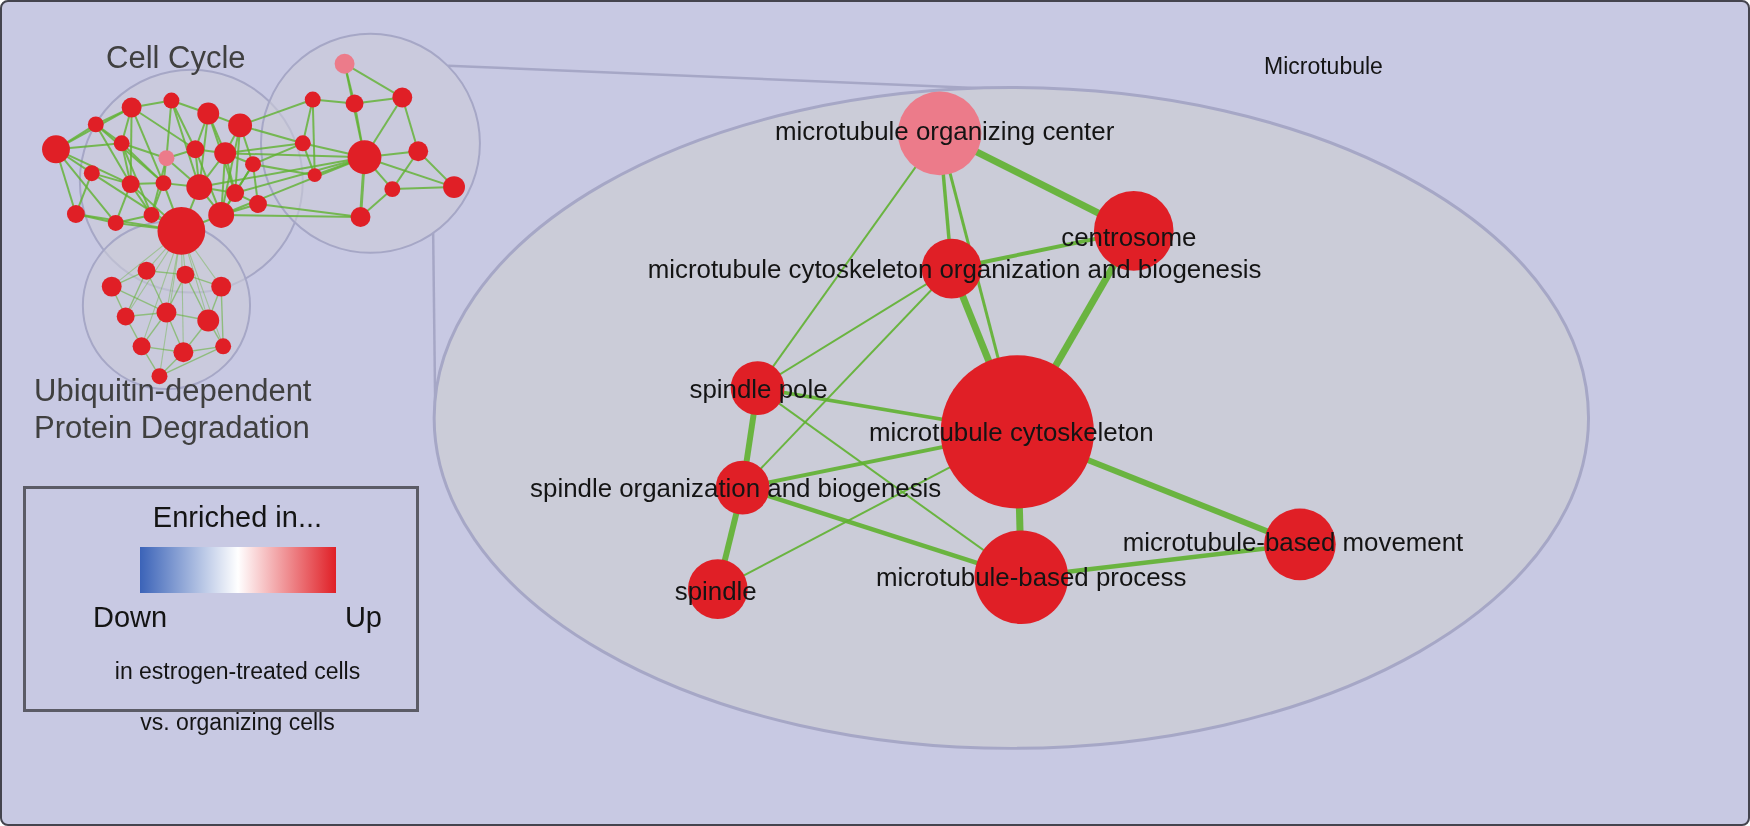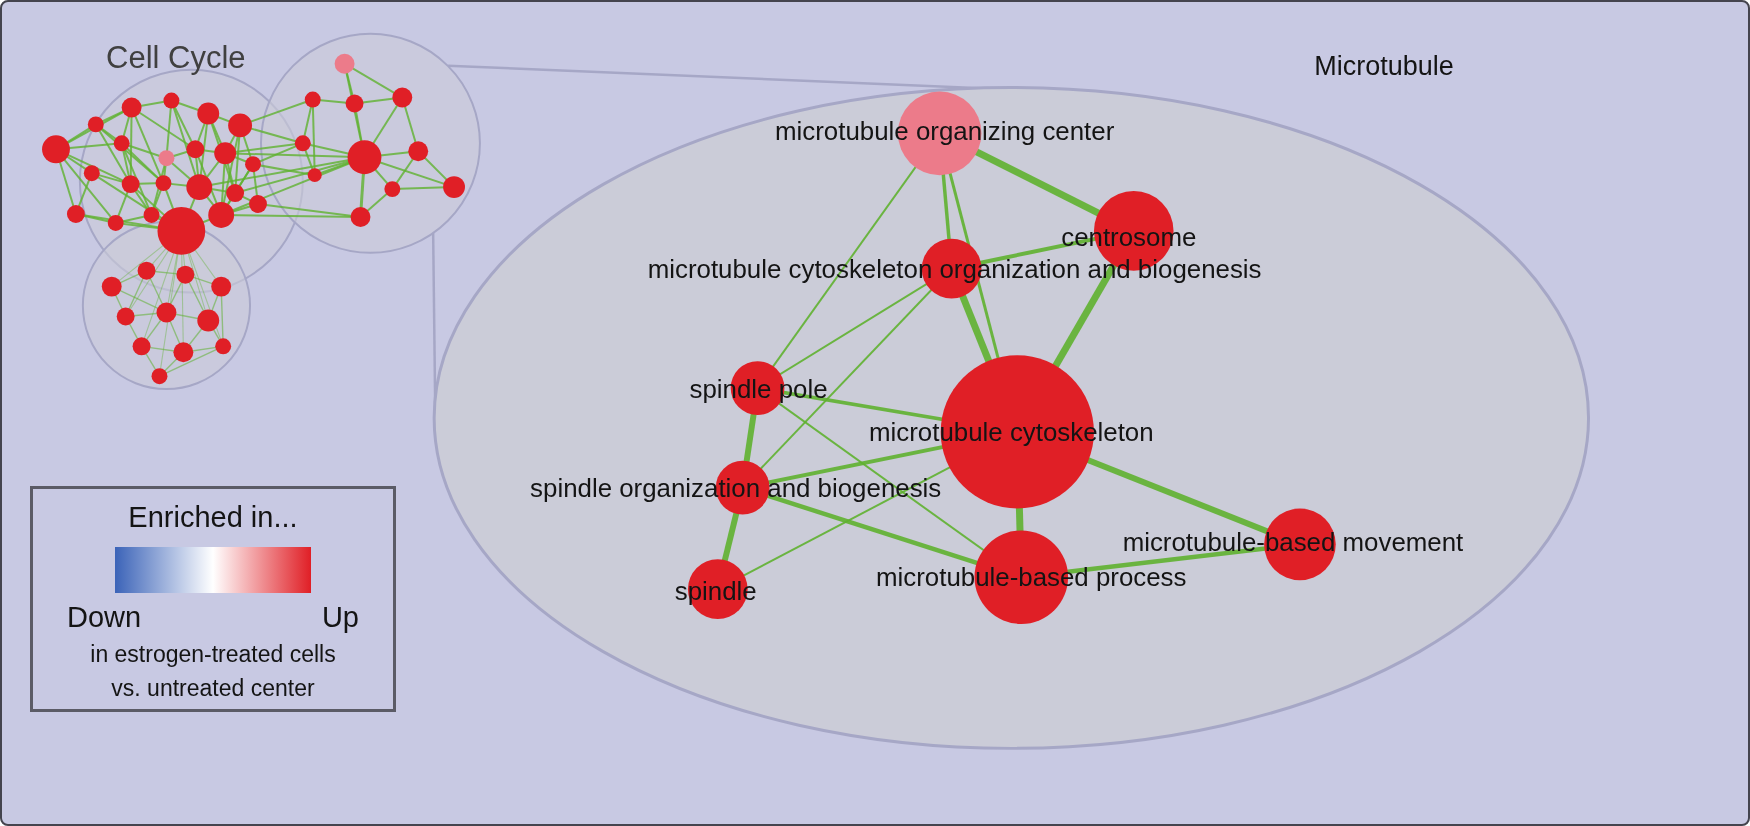--- a/index.html
+++ b/index.html
@@ -9,33 +9,33 @@
     background:#c8c9e3;
     border:2px solid #44444e;
     border-radius:8px;
     box-sizing:border-box;
     overflow:hidden;
     font-family:"Liberation Sans",sans-serif;
   }
   #net-svg{position:absolute;left:0;top:0;width:100%;height:100%;}
   .overlay{position:absolute;z-index:5;}
   .cluster-gray{color:#404040;font-size:31px;line-height:37px;font-weight:400;}
-  .cluster-black{color:#141414;font-size:27px;line-height:37px;text-align:center;}
+  .cluster-black{color:#141414;font-size:23px;line-height:37px;}
   .node-label{font-family:"Liberation Sans",sans-serif;font-size:26px;fill:#141414;}
   .legend{
     position:absolute;z-index:6;
     border:3px solid #5b5b66;
     box-sizing:border-box;
     color:#141414;
     background:transparent;
   }
   .legend-title{text-align:center;font-size:29px;margin-top:12px;}
   .legend-bar{width:196px;height:46px;margin:13px auto 0;}
   .legend-extremes{display:flex;justify-content:space-between;padding:8px 34px 0 34px;font-size:29px;}
-  .legend-sub{text-align:center;font-size:23px;margin-top:7px;}
+  .legend-sub{text-align:center;font-size:23px;margin-top:24px;}
 </style>
 </head>
 <body>
 
 <div id="figure" style="background: rgb(200, 201, 227); border-color: rgb(68, 68, 78);">
 
   <svg id="net-svg" viewBox="0 0 1750 826">
     <g id="zoom-connectors">
         <line x1="446" y1="64" x2="1012" y2="88" stroke="#a6a7c6" stroke-width="2.5"></line>
         <line x1="431" y1="232" x2="433" y2="402" stroke="#a6a7c6" stroke-width="2.5"></line>
@@ -271,29 +271,33 @@
         <text x="1012" y="441" text-anchor="middle" class="node-label">microtubule cytoskeleton</text>
         <text x="735" y="497" text-anchor="middle" class="node-label">spindle organization and biogenesis</text>
         <text x="1295" y="552" text-anchor="middle" class="node-label">microtubule-based movement</text>
         <text x="1032" y="587" text-anchor="middle" class="node-label">microtubule-based process</text>
         <text x="715" y="601" text-anchor="middle" class="node-label">spindle</text>
       </g>
   </svg>
 
   <div class="overlay cluster-gray" style="left:104px;top:37px;">Cell Cycle</div>
 
+  <div class="overlay cluster-gray" style="left:32px;top:370px;">
+    <div>Ubiquitin-dependent</div>
+    <div>Protein Degradation</div>
+  </div>
 
   <div class="overlay cluster-black" style="left:1262px;top:46px;width:240px;">
     <div>Microtubule</div>
   </div>
 
-  <div class="legend" style="left:28px;top:484px;width:366px;height:226px;">
+  <div class="legend" style="left:21px;top:484px;width:396px;height:226px;padding-left:33px;">
     <div class="legend-title">Enriched in...</div>
     <div class="legend-bar" style="background: linear-gradient(90deg, rgb(59, 99, 184) 0%, rgb(255, 255, 255) 50%, rgb(224, 31, 38) 100%);"></div>
     <div class="legend-extremes">
       <span>Down</span>
       <span>Up</span>
     </div>
     <div class="legend-sub">in estrogen-treated cells</div>
-    <div class="legend-sub">vs. untreated center</div>
+    <div class="legend-sub">vs. organizing cells</div>
   </div>
 
 </div>
 
 </body></html>

